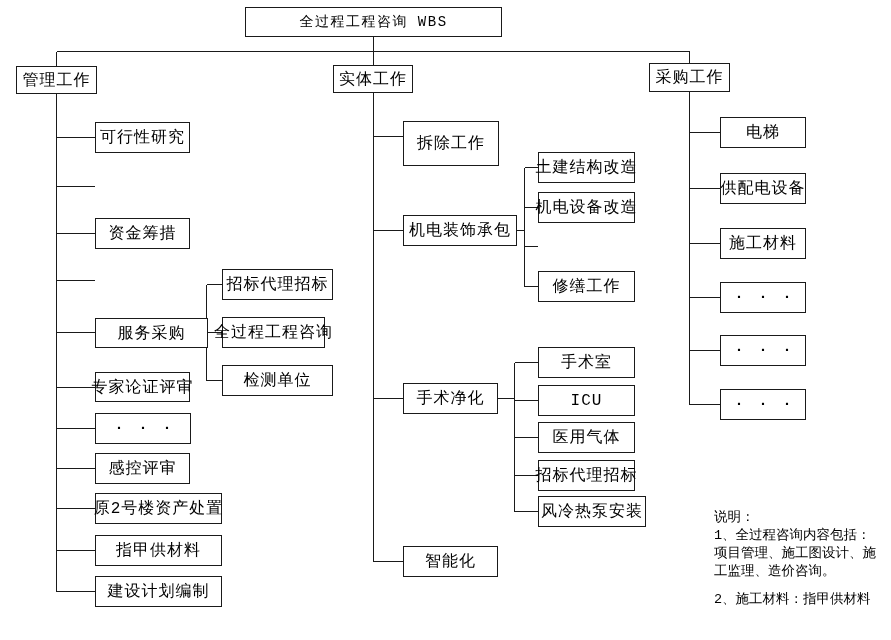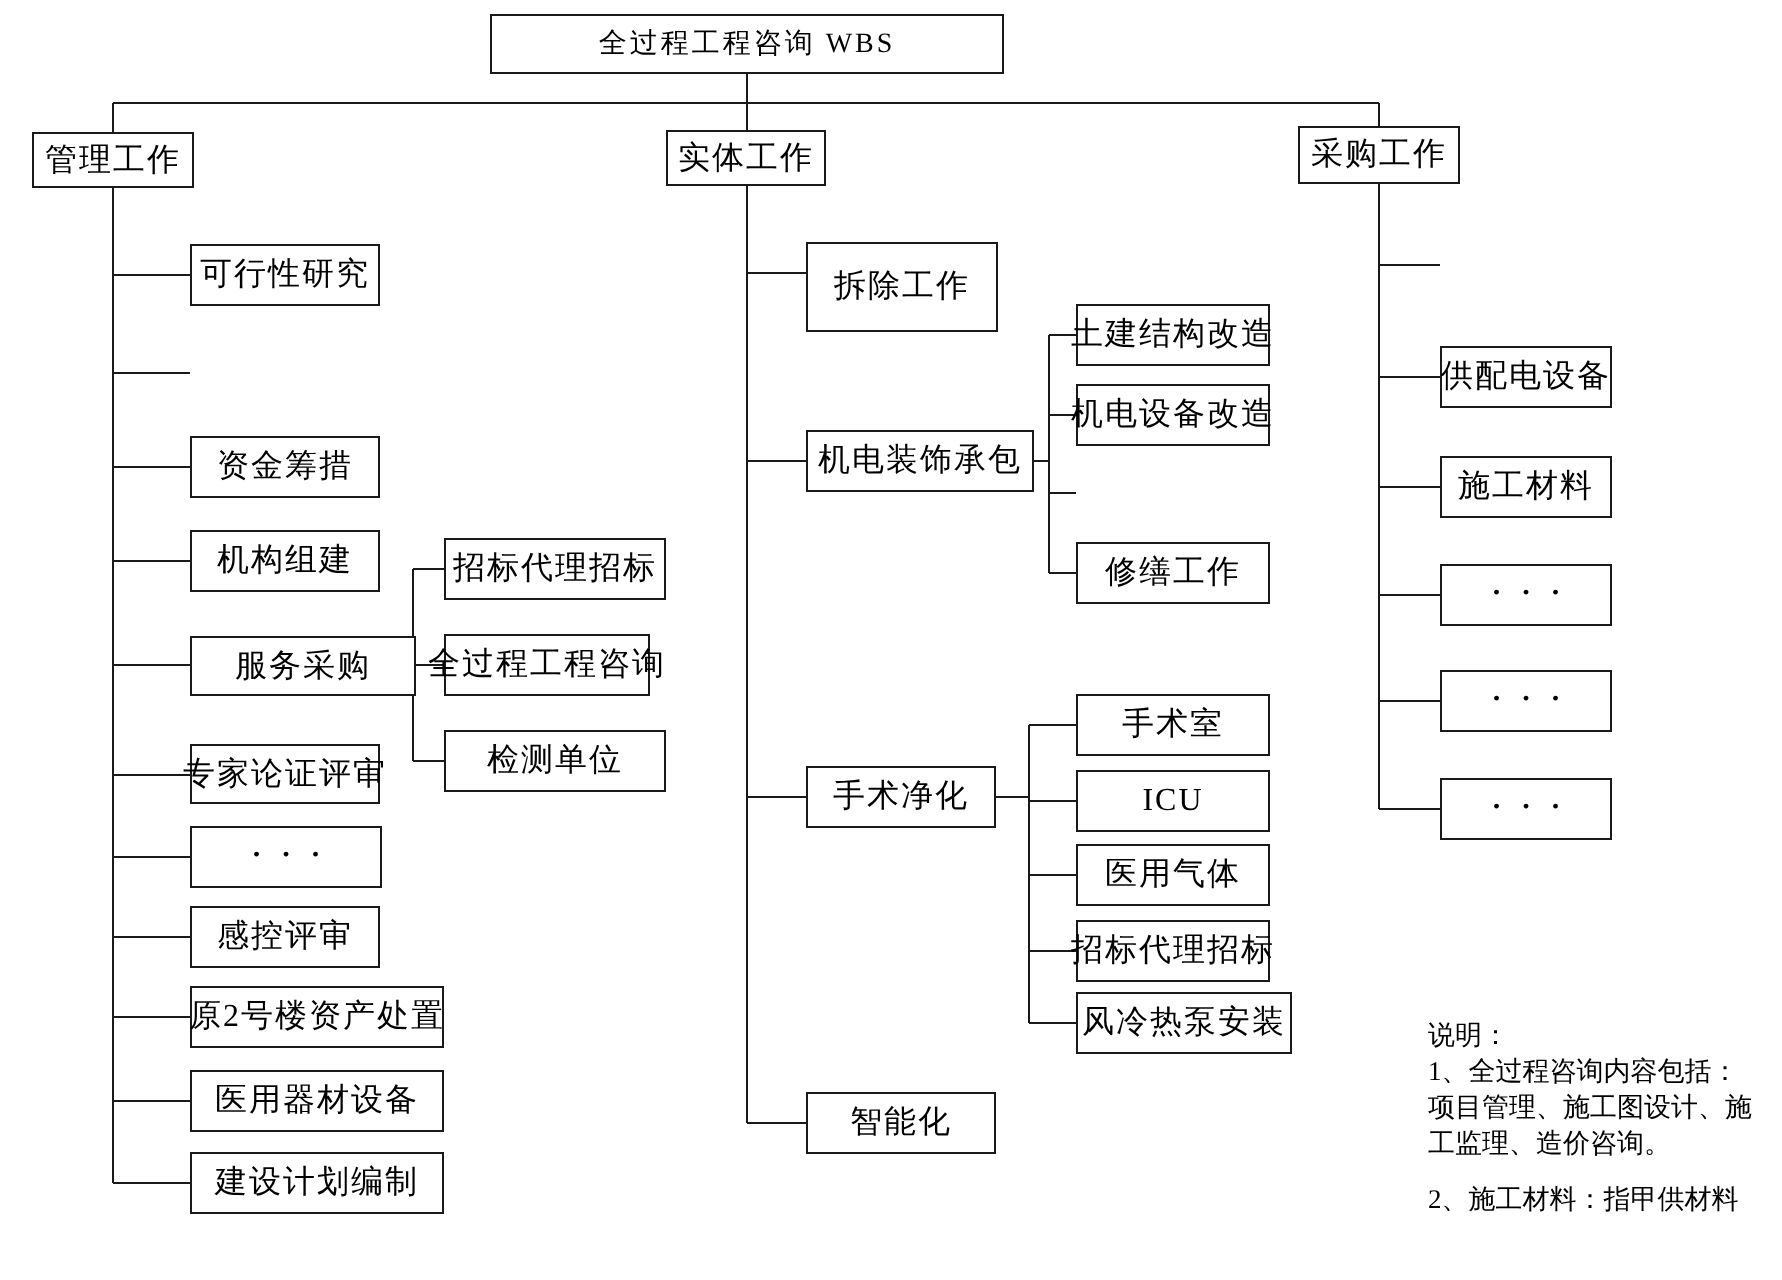--- a/index.html
+++ b/index.html
@@ -1,21 +1,21 @@
 <!DOCTYPE html>
 <html><head>
 <meta charset="utf-8">
 <style>
   html, body { margin: 0; padding: 0; background: #ffffff; }
   .canvas {
     position: relative;
     width: 891px;
     height: 640px;
     background: #ffffff;
-    font-family: Liberation Serif, serif;
+    font-family: Liberation Mono, monospace;
     color: #000000;
     overflow: hidden;
   }
   svg.lines { position: absolute; left: 0; top: 0; z-index: 0; }
   .node {
     position: absolute;
     box-sizing: border-box;
     border: 1px solid #1a1a1a;
     background: #ffffff;
     display: flex;
@@ -64,27 +64,26 @@
   </svg>
 
   <div class="node title-node" style="left:245px;top:7px;width:257px;height:30px">全过程工程咨询 WBS</div>
 
   <div class="node" style="left:16px;top:66px;width:81px;height:28px">管理工作</div>
   <div class="node" style="left:333px;top:65px;width:80px;height:28px">实体工作</div>
   <div class="node" style="left:649px;top:63px;width:81px;height:29px">采购工作</div>
 
   <div class="node" style="left:95px;top:122px;width:95px;height:31px">可行性研究</div>
   <div class="node" style="left:95px;top:218px;width:95px;height:31px">资金筹措</div>
-  <div class="node" style="left:95px;top:265px;width:95px;height:31px">机构组建</div>
   <div class="node" style="left:95px;top:318px;width:113px;height:30px">服务采购</div>
   <div class="node" style="left:95px;top:372px;width:95px;height:30px">专家论证评审</div>
   <div class="node dots" style="left:95px;top:413px;width:96px;height:31px">· · ·</div>
   <div class="node" style="left:95px;top:453px;width:95px;height:31px">感控评审</div>
   <div class="node" style="left:95px;top:493px;width:127px;height:31px">原2号楼资产处置</div>
-  <div class="node" style="left:95px;top:535px;width:127px;height:31px">医用器材设备</div>
+  <div class="node" style="left:95px;top:535px;width:127px;height:31px">指甲供材料</div>
   <div class="node" style="left:95px;top:576px;width:127px;height:31px">建设计划编制</div>
 
   <div class="node" style="left:222px;top:269px;width:111px;height:31px">招标代理招标</div>
   <div class="node" style="left:222px;top:317px;width:103px;height:31px">全过程工程咨询</div>
   <div class="node" style="left:222px;top:365px;width:111px;height:31px">检测单位</div>
 
   <div class="node" style="left:403px;top:121px;width:96px;height:45px">拆除工作</div>
   <div class="node" style="left:403px;top:215px;width:114px;height:31px">机电装饰承包</div>
   <div class="node" style="left:403px;top:383px;width:95px;height:31px">手术净化</div>
   <div class="node" style="left:403px;top:546px;width:95px;height:31px">智能化</div>
@@ -92,20 +91,21 @@
   <div class="node" style="left:538px;top:152px;width:97px;height:31px">土建结构改造</div>
   <div class="node" style="left:538px;top:192px;width:97px;height:31px">机电设备改造</div>
   <div class="node" style="left:538px;top:271px;width:97px;height:31px">修缮工作</div>
 
   <div class="node" style="left:538px;top:347px;width:97px;height:31px">手术室</div>
   <div class="node" style="left:538px;top:385px;width:97px;height:31px">ICU</div>
   <div class="node" style="left:538px;top:422px;width:97px;height:31px">医用气体</div>
   <div class="node" style="left:538px;top:460px;width:97px;height:31px">招标代理招标</div>
   <div class="node" style="left:538px;top:496px;width:108px;height:31px">风冷热泵安装</div>
 
+  <div class="node" style="left:720px;top:117px;width:86px;height:31px">电梯</div>
   <div class="node" style="left:720px;top:173px;width:86px;height:31px">供配电设备</div>
   <div class="node" style="left:720px;top:228px;width:86px;height:31px">施工材料</div>
   <div class="node dots" style="left:720px;top:282px;width:86px;height:31px">· · ·</div>
   <div class="node dots" style="left:720px;top:335px;width:86px;height:31px">· · ·</div>
   <div class="node dots" style="left:720px;top:389px;width:86px;height:31px">· · ·</div>
 
   <div class="notes">
     <div>说明：</div>
     <div>1、全过程咨询内容包括：</div>
     <div>项目管理、施工图设计、施</div>

